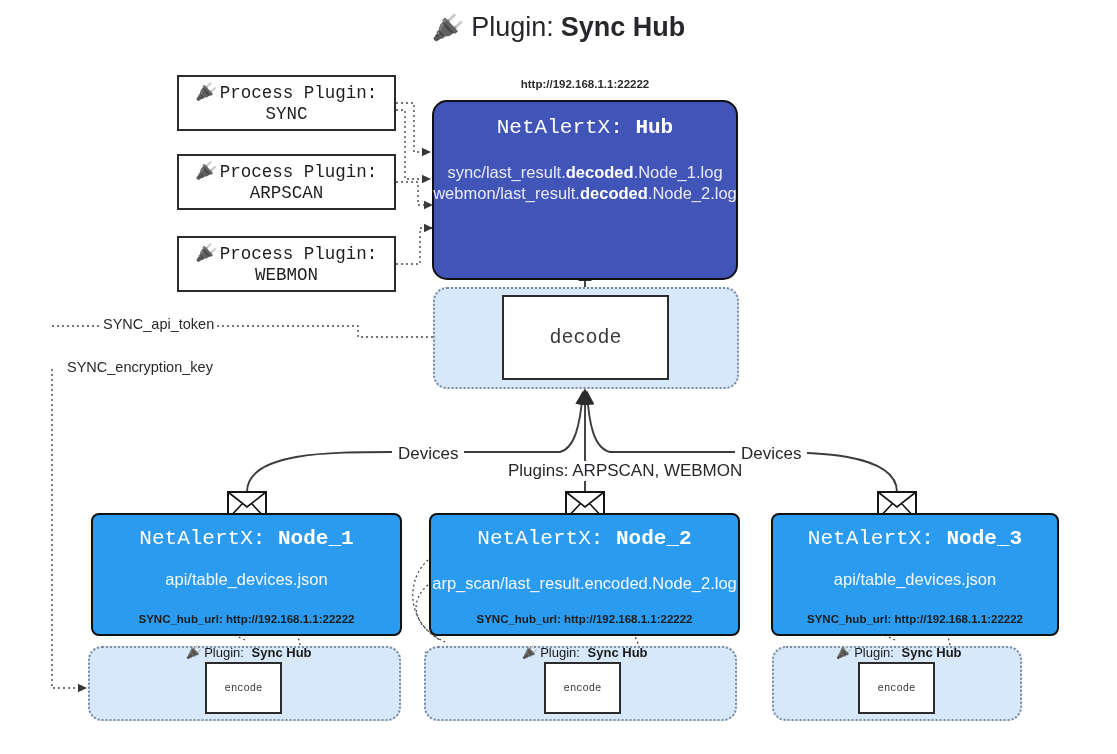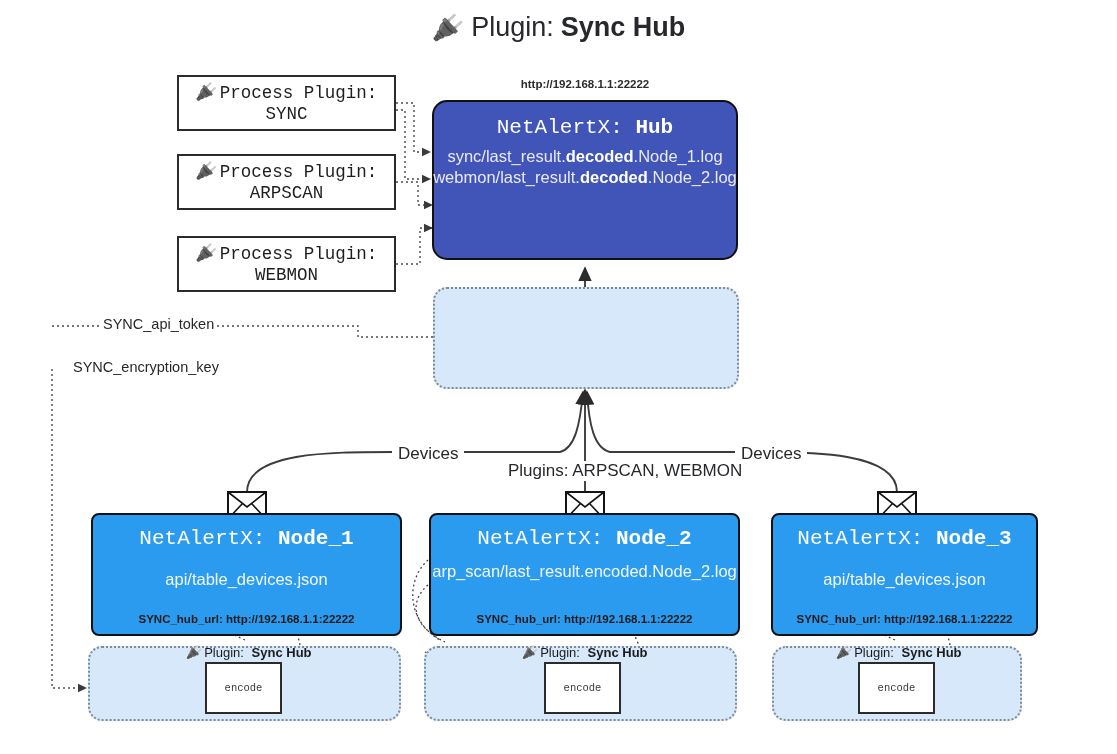--- a/index.html
+++ b/index.html
@@ -24,21 +24,21 @@
         display:flex;flex-direction:column;align-items:center;justify-content:center;gap:1px;}
   .proc .r1{display:flex;align-items:center;gap:2px;white-space:nowrap;}
   .proc .r2{white-space:nowrap;}
 
   
   #hub{background:#4154b8;border:2.5px solid #111;border-radius:15px;
        display:flex;flex-direction:column;align-items:center;padding-top:14px;}
   #hub .hub-title{font-family:"Liberation Mono","DejaVu Sans Mono",monospace;
        font-size:21px;color:#ffffff;white-space:nowrap;}
   #hub .hub-title b{font-weight:700;}
-  #hub .hub-line{font-size:16.5px;color:#e9eaf7;white-space:nowrap;margin-top:8px;}
+  #hub .hub-line{font-size:16.5px;color:#e9eaf7;white-space:nowrap;margin-top:24px;}
   #hub .hub-line b{font-weight:700;color:#ffffff;}
   #huburl{font-size:11.5px;font-weight:700;color:#2b2b2b;text-align:center;}
 
   
   .grp{background:#d6e8fa;border:2px dotted #7d8b9b;border-radius:14px;}
 
   
   .wbox{background:#ffffff;border:2.5px solid #2b2b2b;
         display:flex;align-items:center;justify-content:center;
         font-family:"Liberation Mono","DejaVu Sans Mono",monospace;color:#3a3a3a;}
@@ -145,36 +145,37 @@
   <div class="abs proc" style="left:177px;top:236px;width:219px;height:56px;">
     <div class="r1">
       <span class="plug">🔌</span>
       <span>Process Plugin:</span>
     </div>
     <div class="r2">WEBMON</div>
   </div>
 
   <div class="abs" id="huburl" style="left:435px;top:78px;width:300px;">http://192.168.1.1:22222</div>
 
-  <div class="abs" id="hub" style="left:432px;top:100px;width:306px;height:160px;">
+  <div class="abs" id="hub" style="left:432px;top:100px;width:306px;height:180px;">
     <div class="hub-title">
       <span>NetAlertX:</span> <b>Hub</b>
     </div>
     <div class="hub-line">
       <span>sync/last_result.</span><b>decoded</b><span>.Node_1.log</span>
     </div>
     <div class="hub-line" style="margin-top:2px;">
       <span>webmon/last_result.</span><b>decoded</b><span>.Node_2.log</span>
     </div>
   </div>
 
   <div class="abs grp" style="left:433px;top:287px;width:306px;height:102px;"></div>
+  <div class="abs wbox" id="decode" style="left:502px;top:295px;width:167px;height:85px;">decode</div>
 
   <div class="abs tlabel" style="left:100px;top:316px;">SYNC_api_token</div>
-  <div class="abs tlabel" style="left:64px;top:359px;margin-left:6px;">SYNC_encryption_key</div>
+  <div class="abs tlabel" style="left:64px;top:359px;">SYNC_encryption_key</div>
 
   <div class="abs elabel" style="left:392px;top:444px;padding:0 6px;">Devices</div>
   <div class="abs elabel" style="left:735px;top:444px;padding:0 6px;">Devices</div>
   <div class="abs elabel" style="left:504px;top:461px;padding:0 4px;">Plugins: ARPSCAN, WEBMON</div>
 
   <div class="abs" style="left:227px;top:491px;">
     <svg class="env" viewBox="0 0 40 29">
         <rect x="1" y="1" width="38" height="27" fill="#fff" stroke="#141414" stroke-width="2"></rect>
         <path d="M1,1 L20,16 L39,1 M1,28 L15,13 M39,28 L25,13" fill="none" stroke="#141414" stroke-width="1.6"></path>
       </svg>
@@ -197,25 +198,25 @@
       <span>NetAlertX:</span> <b>Node_1</b>
     </div>
     <div class="n-line" style="margin-top:20px;">api/table_devices.json</div>
     <div class="n-foot">SYNC_hub_url: http://192.168.1.1:22222</div>
   </div>
 
   <div class="abs node" style="left:429px;top:513px;width:311px;height:123px;align-items:center;">
     <div class="n-title">
       <span>NetAlertX:</span> <b>Node_2</b>
     </div>
-    <div class="n-line" style="margin-top:12px;">arp_scan/last_result.encoded.Node_2.log</div>
+    <div class="n-line" style="margin-top:24px;">arp_scan/last_result.encoded.Node_2.log</div>
     <div class="n-foot">SYNC_hub_url: http://192.168.1.1:22222</div>
   </div>
 
-  <div class="abs node" style="left:771px;top:513px;width:267px;height:123px;">
+  <div class="abs node" style="left:771px;top:513px;width:288px;height:123px;">
     <div class="n-title">
       <span>NetAlertX:</span> <b>Node_3</b>
     </div>
     <div class="n-line" style="margin-top:20px;">api/table_devices.json</div>
     <div class="n-foot">SYNC_hub_url: http://192.168.1.1:22222</div>
   </div>
 
   <div class="abs grp" style="left:88px;top:646px;width:313px;height:75px;"></div>
   <div class="abs pluglab" style="left:186px;top:645px;">
     <span class="plug">🔌</span>

